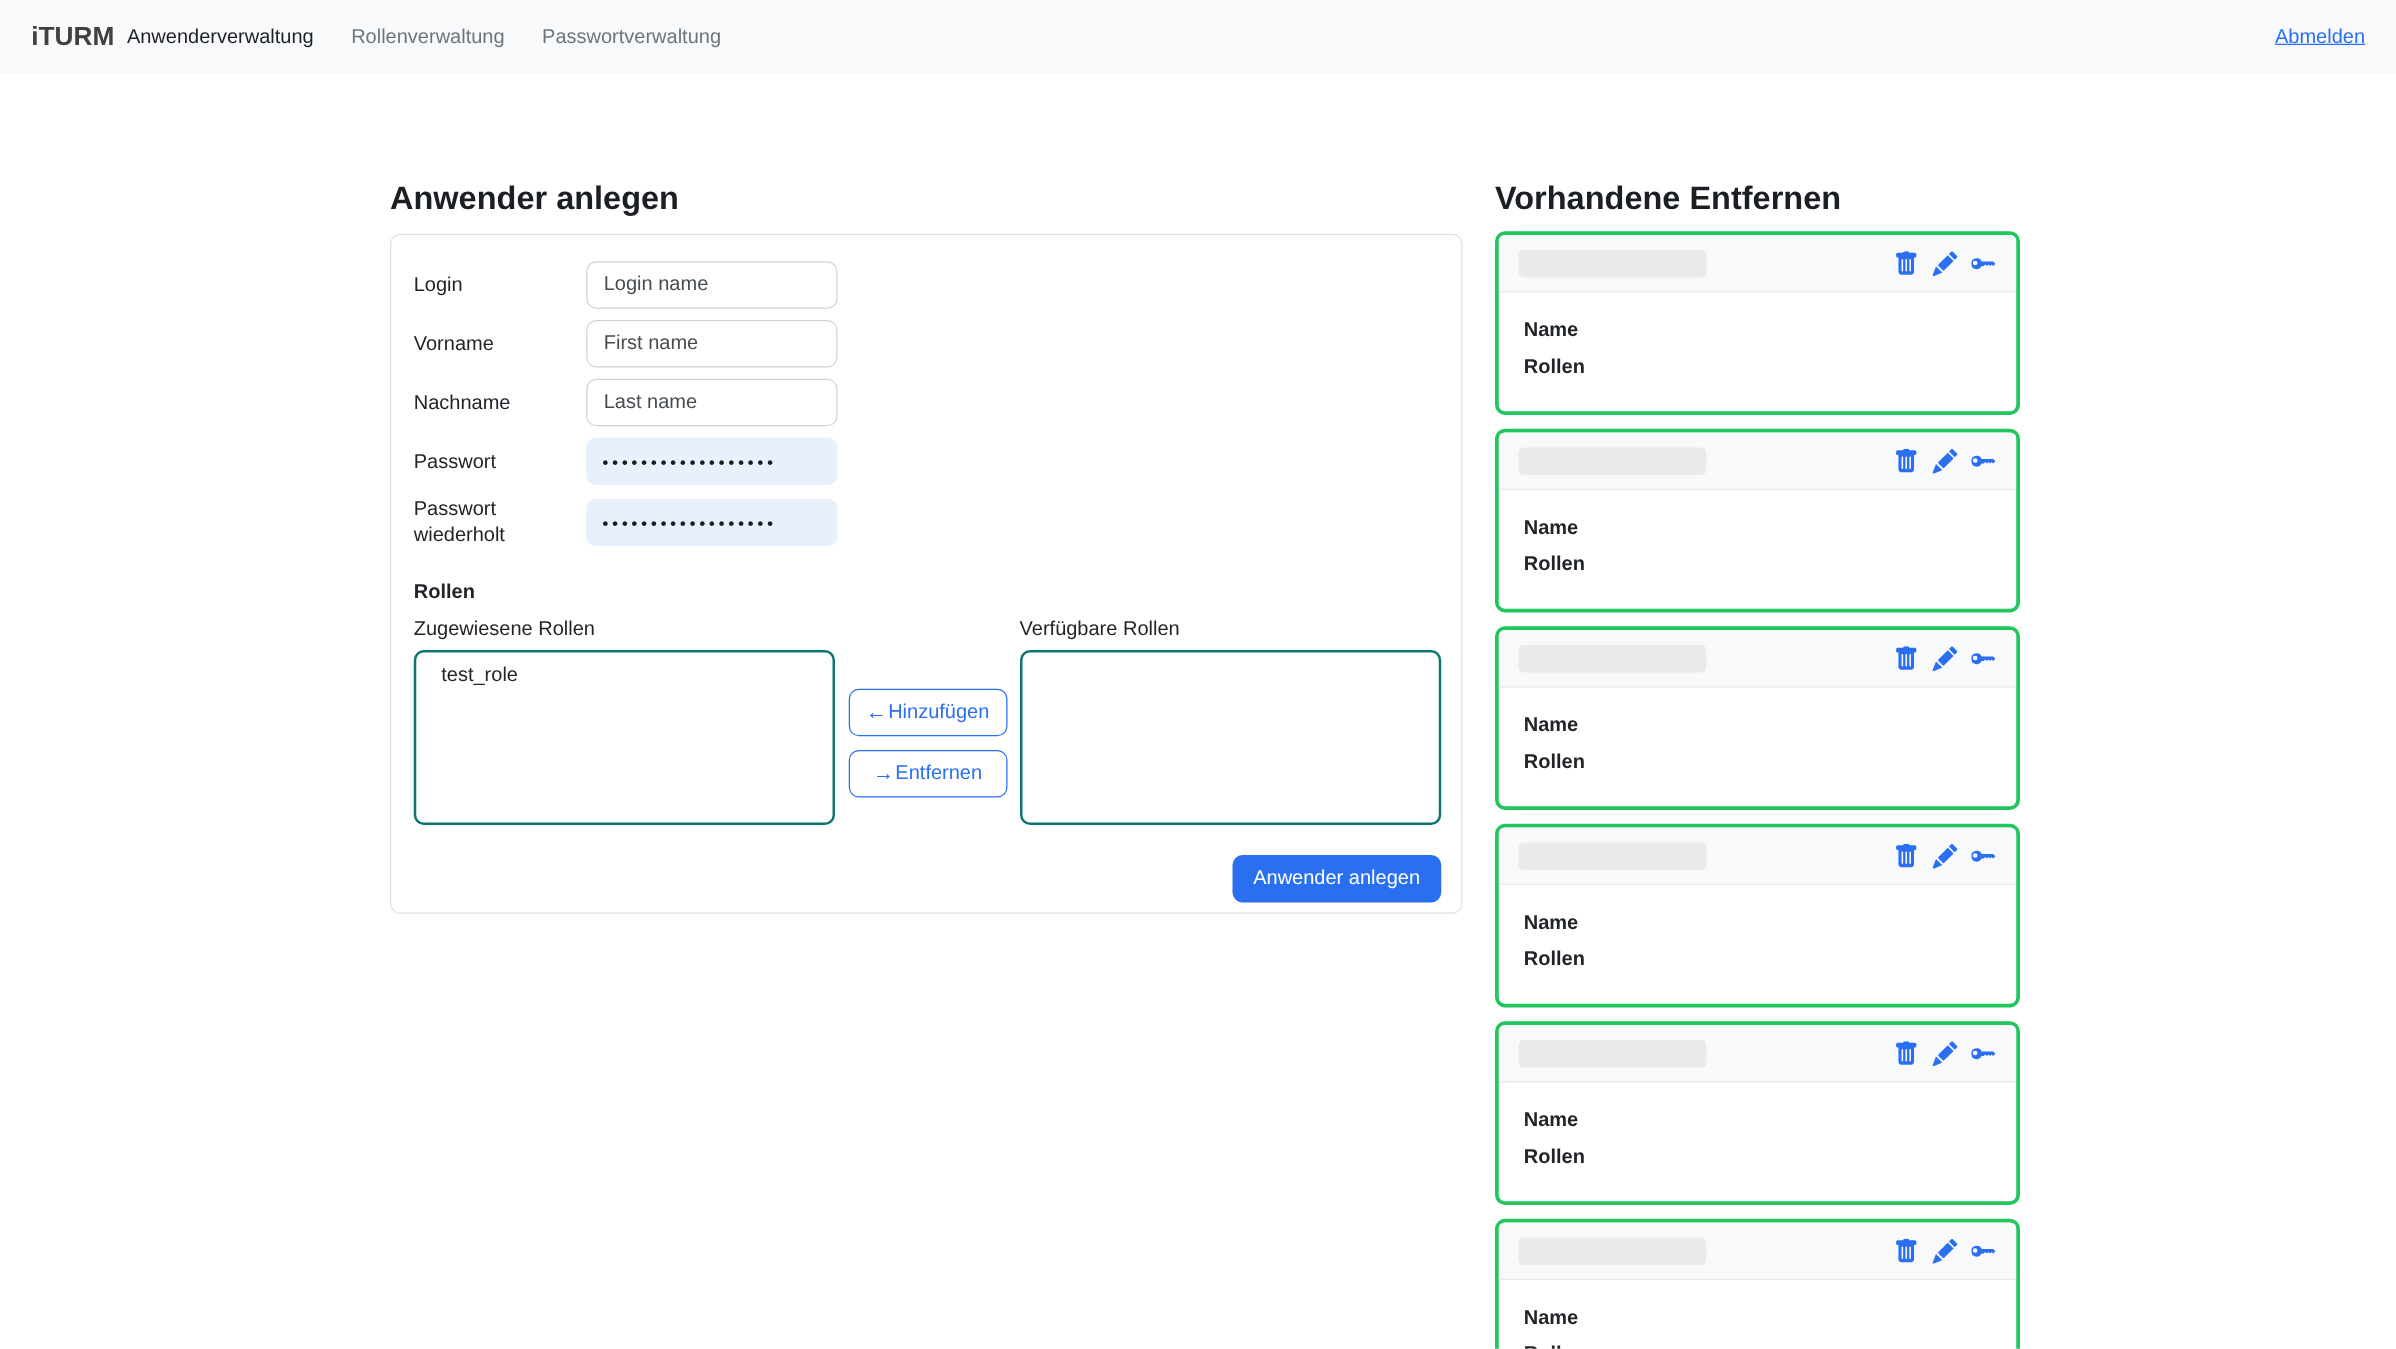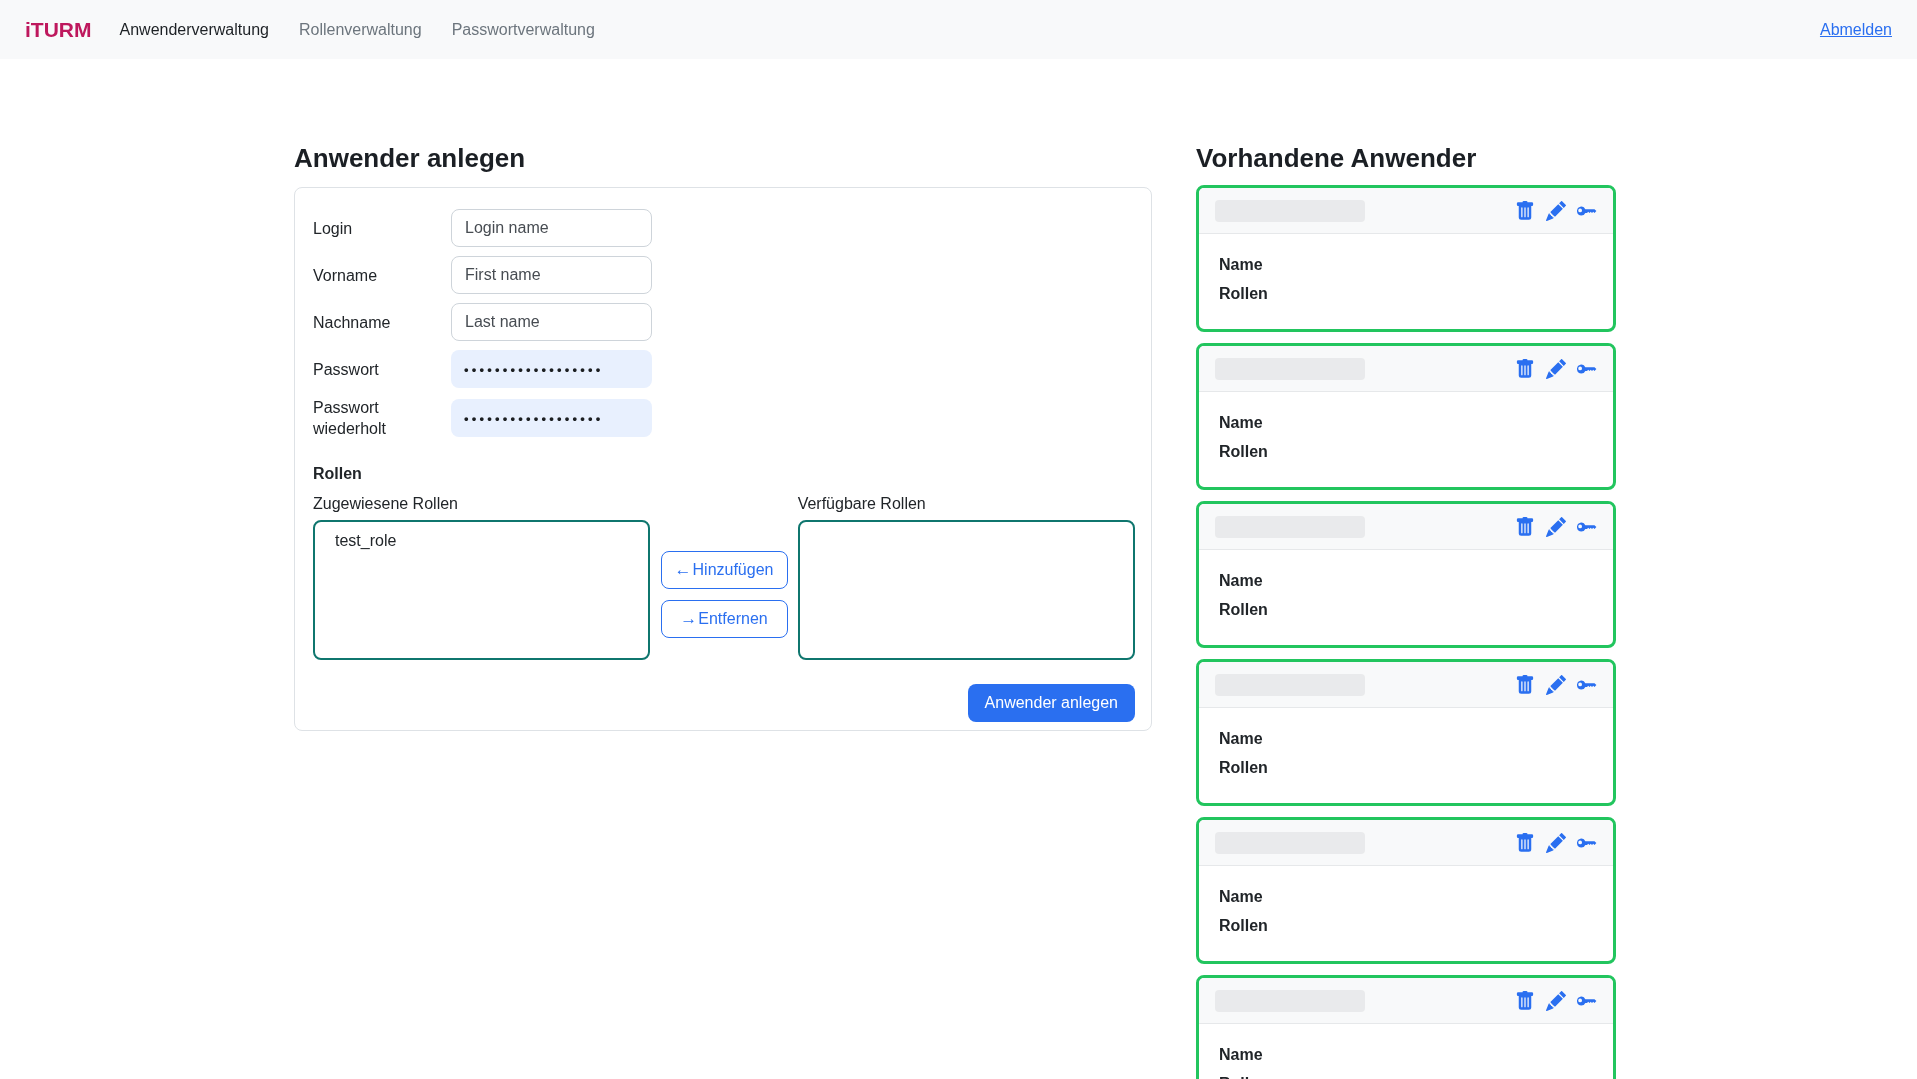--- a/index.html
+++ b/index.html
@@ -15,29 +15,29 @@
     --accent: #2a6ff0;
     --autofill: #e8f0fe;
     --navbar-bg: #f8f9fa;
   }
 
   
   .navbar {
     height: 59px; background: var(--navbar-bg);
     display: flex; align-items: center; padding: 0 25px;
   }
-  .brand { font-size: 21px; font-weight: 600; color: #be185d; margin-right: 28px; cursor: pointer; }
+  .brand { font-size: 21px; font-weight: 600; color: #404040; margin-right: 10px; cursor: pointer; }
   .nav-links { display: flex; align-items: flex-end; gap: 30px; }
   .nav-link { font-size: 16px; color: #6c757d; text-decoration: none; cursor: pointer; }
   .nav-link.active { color: #1d2125; font-weight: 500; }
   .logout { margin-left: auto; font-size: 16px; color: var(--accent); text-decoration: underline; cursor: pointer; }
 
   
   .main { position: relative; }
-  .left-col  { position: absolute; left: 294px; top: 84px; width: 858px; }
+  .left-col  { position: absolute; left: 312px; top: 84px; width: 858px; }
   .right-col { position: absolute; left: 1196px; top: 84px; width: 420px; }
   .section-title { margin: 0; font-size: 26px; font-weight: 600; line-height: 30px; color: #1b1f24; }
 
   
   .form-card {
     margin-top: 14px; border: 1px solid #dee2e6; border-radius: 8px;
     background: #fff; padding: 21px 16px 8px 18px;
   }
   .f-row { display: flex; align-items: center; margin-bottom: 9px; }
   .f-label { width: 138px; line-height: 21px; color: #212529; }
@@ -169,21 +169,21 @@
         </div>
       </div>
 
       <div class="submit-row">
         <button class="submit-btn">Anwender anlegen</button>
       </div>
     </div>
   </section>
 
   <aside class="right-col">
-    <h2 class="section-title">Vorhandene Anwender</h2>
+    <h2 class="section-title">Vorhandene Entfernen</h2>
     <div class="user-cards" id="user-cards">
   <div class="user-card">
     <div class="uc-header">
       <div class="skeleton"></div>
       <div class="uc-icons">
         <span class="icon-btn">
           <svg viewBox="0 0 16 16">
                   <path d="M2.5 1a1 1 0 0 0-1 1v1a1 1 0 0 0 1 1H3v9a2 2 0 0 0 2 2h6a2 2 0 0 0 2-2V4h.5a1 1 0 0 0 1-1V2a1 1 0 0 0-1-1H10a1 1 0 0 0-1-1H7a1 1 0 0 0-1 1H2.5zm3 4a.5.5 0 0 1 .5.5v7a.5.5 0 0 1-1 0v-7a.5.5 0 0 1 .5-.5zM8 5a.5.5 0 0 1 .5.5v7a.5.5 0 0 1-1 0v-7A.5.5 0 0 1 8 5zm3 .5v7a.5.5 0 0 1-1 0v-7a.5.5 0 0 1 1 0z"></path>
                 </svg>
         </span>

